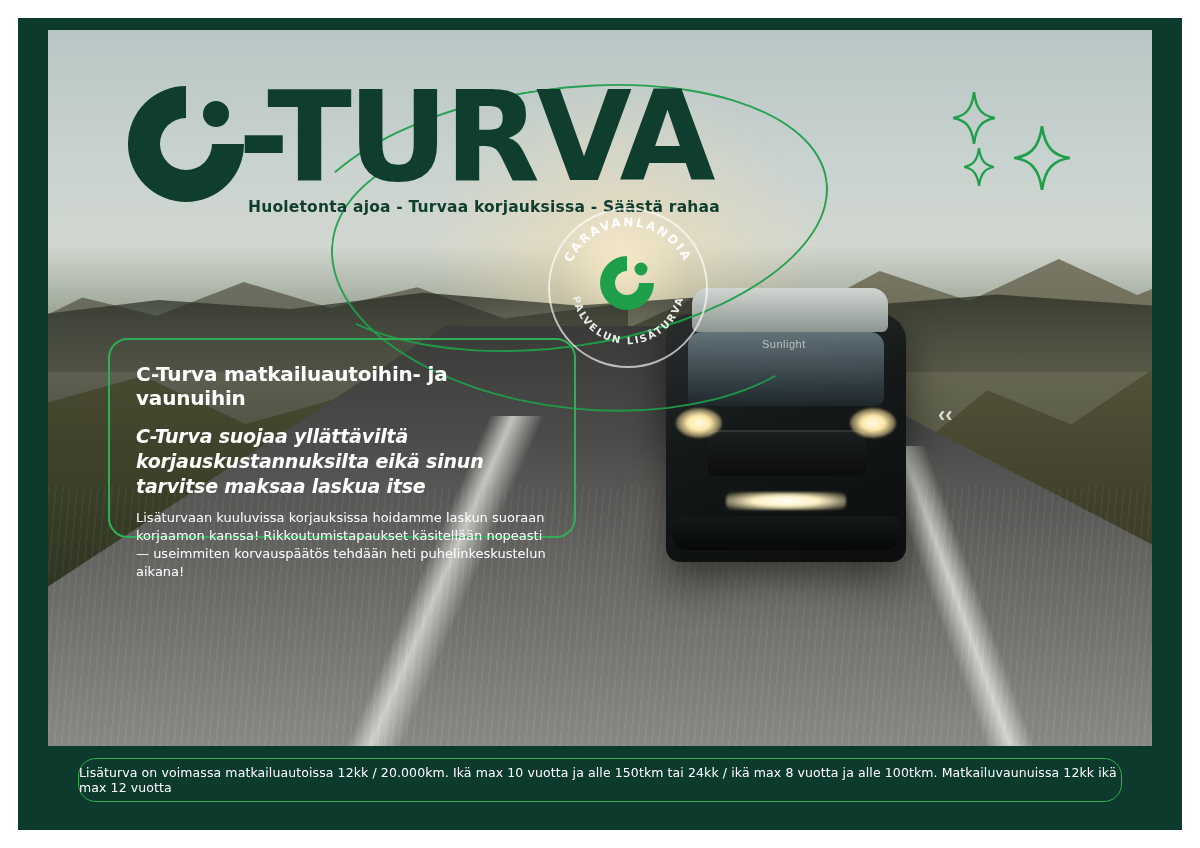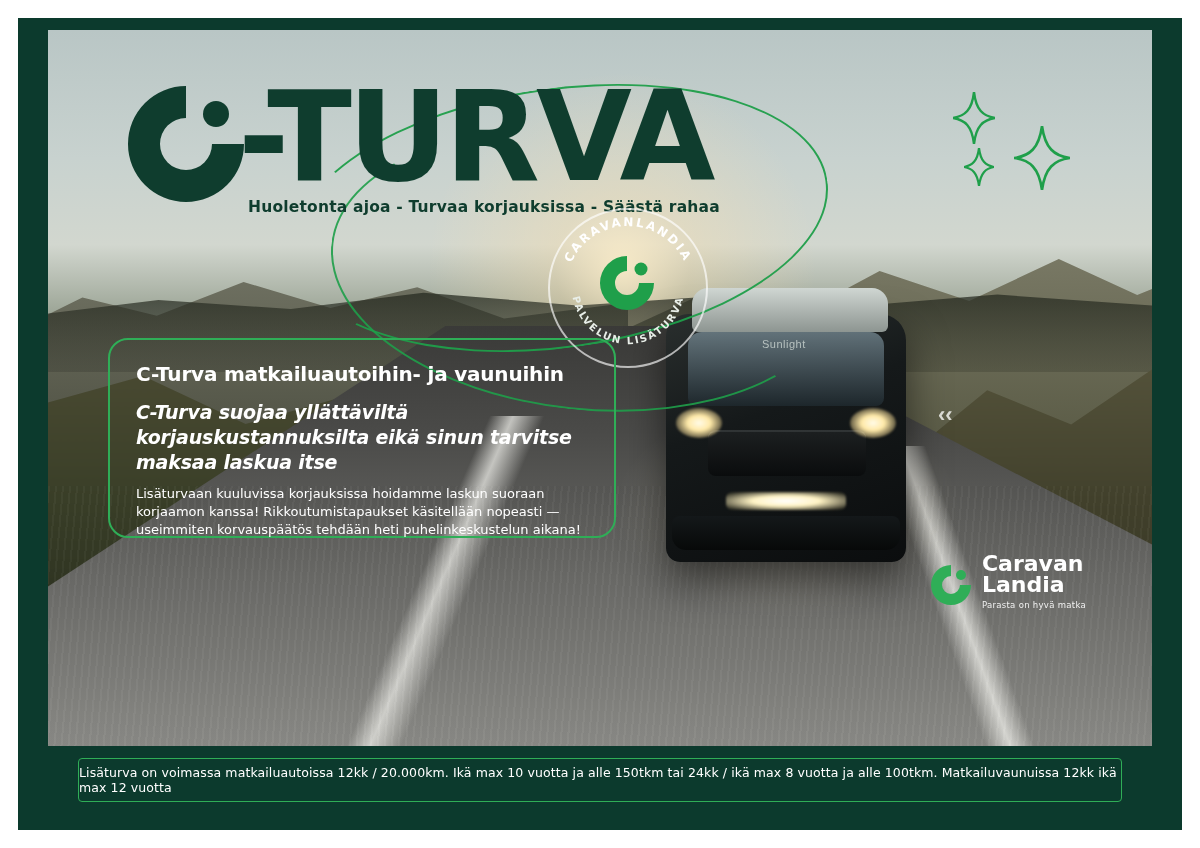--- a/index.html
+++ b/index.html
@@ -206,21 +206,21 @@
   .stamp-text {
     position: absolute; inset: 0;
     color: #ffffff;
     font-size: 10.5px;
     font-weight: 700;
     letter-spacing: 1px;
   }
 
   
   .card {
-    position: absolute; left: 60px; top: 308px; width: 508px; height: 200px;
+    position: absolute; left: 60px; top: 308px; width: 468px; height: 200px;
     border: 2px solid #2fae57;
     border-radius: 20px;
     padding: 22px 26px;
     color: #ffffff;
   }
   .card h2 {
     margin: 0 0 14px 0;
     font-family: "DejaVu Sans", sans-serif;
     font-size: 20px; font-weight: 700; letter-spacing: -.2px;
   }
@@ -252,21 +252,21 @@
     color: #ffffff; line-height: 21px;
   }
   .brand-txt .l1 { font-size: 22px; font-weight: 700; }
   .brand-txt .l2 { font-size: 22px; font-weight: 700; }
   .brand-txt .l3 { font-size: 8.5px; font-weight: 400; letter-spacing: .3px; opacity: .9; }
 
   
   .footer {
     position: absolute; left: 60px; bottom: 28px; width: 1044px; height: 44px;
     border: 1.6px solid #2fae57;
-    border-radius: 4px;
+    border-radius: 18px;
     display: flex; align-items: center; justify-content: center; margin-top: 24px;
   }
   .footer span {
     font-family: "DejaVu Sans", sans-serif;
     color: #ffffff; font-size: 12.5px; letter-spacing: .1px;
   }
 </style>
 </head>
 <body>
 
@@ -351,33 +351,20 @@
       </div>
 
       <div class="card">
         <h2>C-Turva matkailuautoihin- ja vaunuihin</h2>
         <h3>C-Turva suojaa yllättäviltä korjauskustannuksilta eikä sinun tarvitse maksaa laskua itse</h3>
         <p>Lisäturvaan kuuluvissa korjauksissa hoidamme laskun suoraan korjaamon kanssa! Rikkoutumistapaukset käsitellään nopeasti — useimmiten korvauspäätös tehdään heti puhelinkeskustelun aikana!</p>
       </div>
 
       <div class="arrow">‹‹</div>
 
-      <div class="brand">
-        <div class="brand-mark">
-          <svg width="46" height="46" viewBox="0 0 46 46">
-            <path d="M23 3 a20 20 0 1 0 0 40 a20 20 0 0 0 20 -20 h-11 a9 9 0 1 1 -9 -9 z" fill="#2fae57"></path>
-            <circle cx="33" cy="13" r="5" fill="#2fae57"></circle>
-          </svg>
-        </div>
-        <div class="brand-txt">
-          <div class="l1">Caravan</div>
-          <div class="l2">Landia</div>
-          <div class="l3">Parasta on hyvä matka</div>
-        </div>
-      </div>
     </div>
 
     <div class="footer">
       <span>Lisäturva on voimassa matkailuautoissa 12kk / 20.000km. Ikä max 10 vuotta ja alle 150tkm tai 24kk / ikä max 8 vuotta ja alle 100tkm.  Matkailuvaunuissa 12kk ikä max 12 vuotta</span>
     </div>
 
   </div>
 </div>
 
 </body></html>

